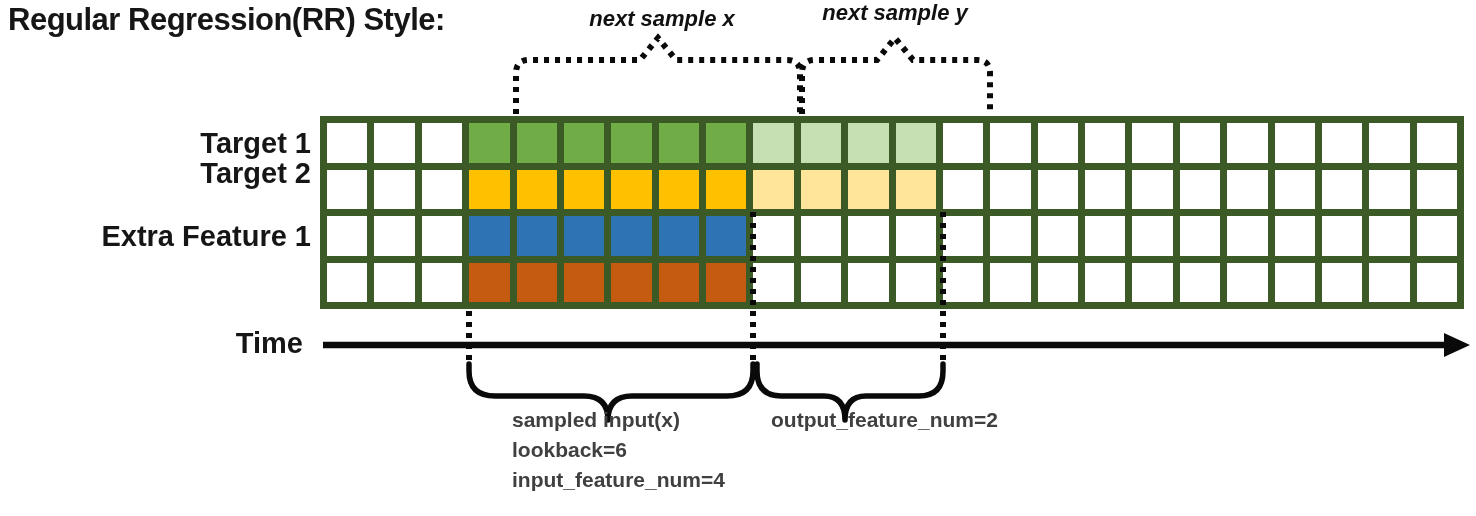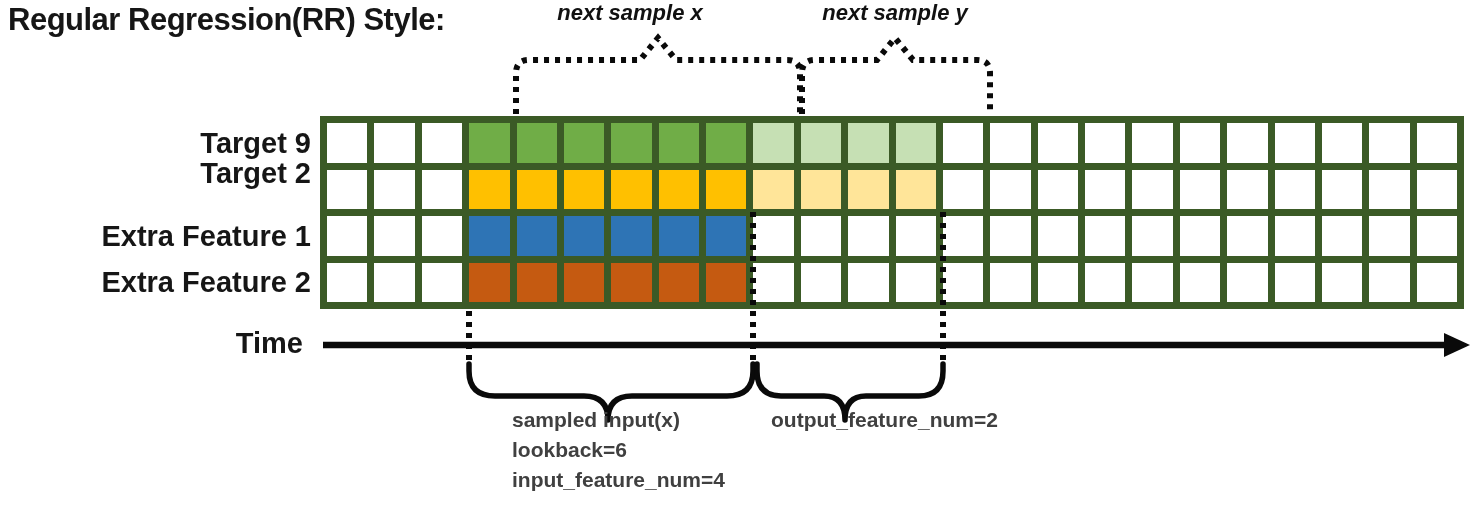--- a/index.html
+++ b/index.html
@@ -35,21 +35,21 @@
   #row-label-0{top:126px;}
   #row-label-1{top:156px;}
   #row-label-2{top:219px;}
   #row-label-3{top:265px;}
   
   .next-label{
     top:0px;width:300px;text-align:center;
     font-size:22px;font-style:italic;font-weight:600;color:#111;
     white-space:nowrap;
   }
-  #next-sample-x-label{left:480px;}
+  #next-sample-x-label{left:512px;margin-top:6px;}
   #next-sample-y-label{left:745px;}
   
   #time-label{
     left:0;width:303px;top:327px;text-align:right;
     font-size:29px;font-weight:700;color:#161616;
   }
   
   .sample-block{
     top:405px;
     font-size:21px;font-weight:600;color:#404040;
@@ -63,24 +63,23 @@
 </head>
 <body>
 
 <div id="canvas">
 
   <div id="title" class="abs">Regular Regression(RR) Style:</div>
 
   <div id="next-sample-x-label" class="abs next-label">next sample x</div>
   <div id="next-sample-y-label" class="abs next-label">next sample y</div>
 
-  <div id="row-label-0" class="abs row-label">Target 9</div>
+  <div id="row-label-0" class="abs row-label">Target 1</div>
   <div id="row-label-1" class="abs row-label">Target 2</div>
   <div id="row-label-2" class="abs row-label">Extra Feature 1</div>
-  <div id="row-label-3" class="abs row-label">Extra Feature 2</div>
 
   <div id="sampling-grid" class="abs" style="background: rgb(59, 90, 38); grid-template-columns: repeat(24, 1fr);">
       <div class="cell" style="background: rgb(255, 255, 255);"></div>
       <div class="cell" style="background: rgb(255, 255, 255);"></div>
       <div class="cell" style="background: rgb(255, 255, 255);"></div>
       <div class="cell" style="background: rgb(112, 173, 71);"></div>
       <div class="cell" style="background: rgb(112, 173, 71);"></div>
       <div class="cell" style="background: rgb(112, 173, 71);"></div>
       <div class="cell" style="background: rgb(112, 173, 71);"></div>
       <div class="cell" style="background: rgb(112, 173, 71);"></div>

